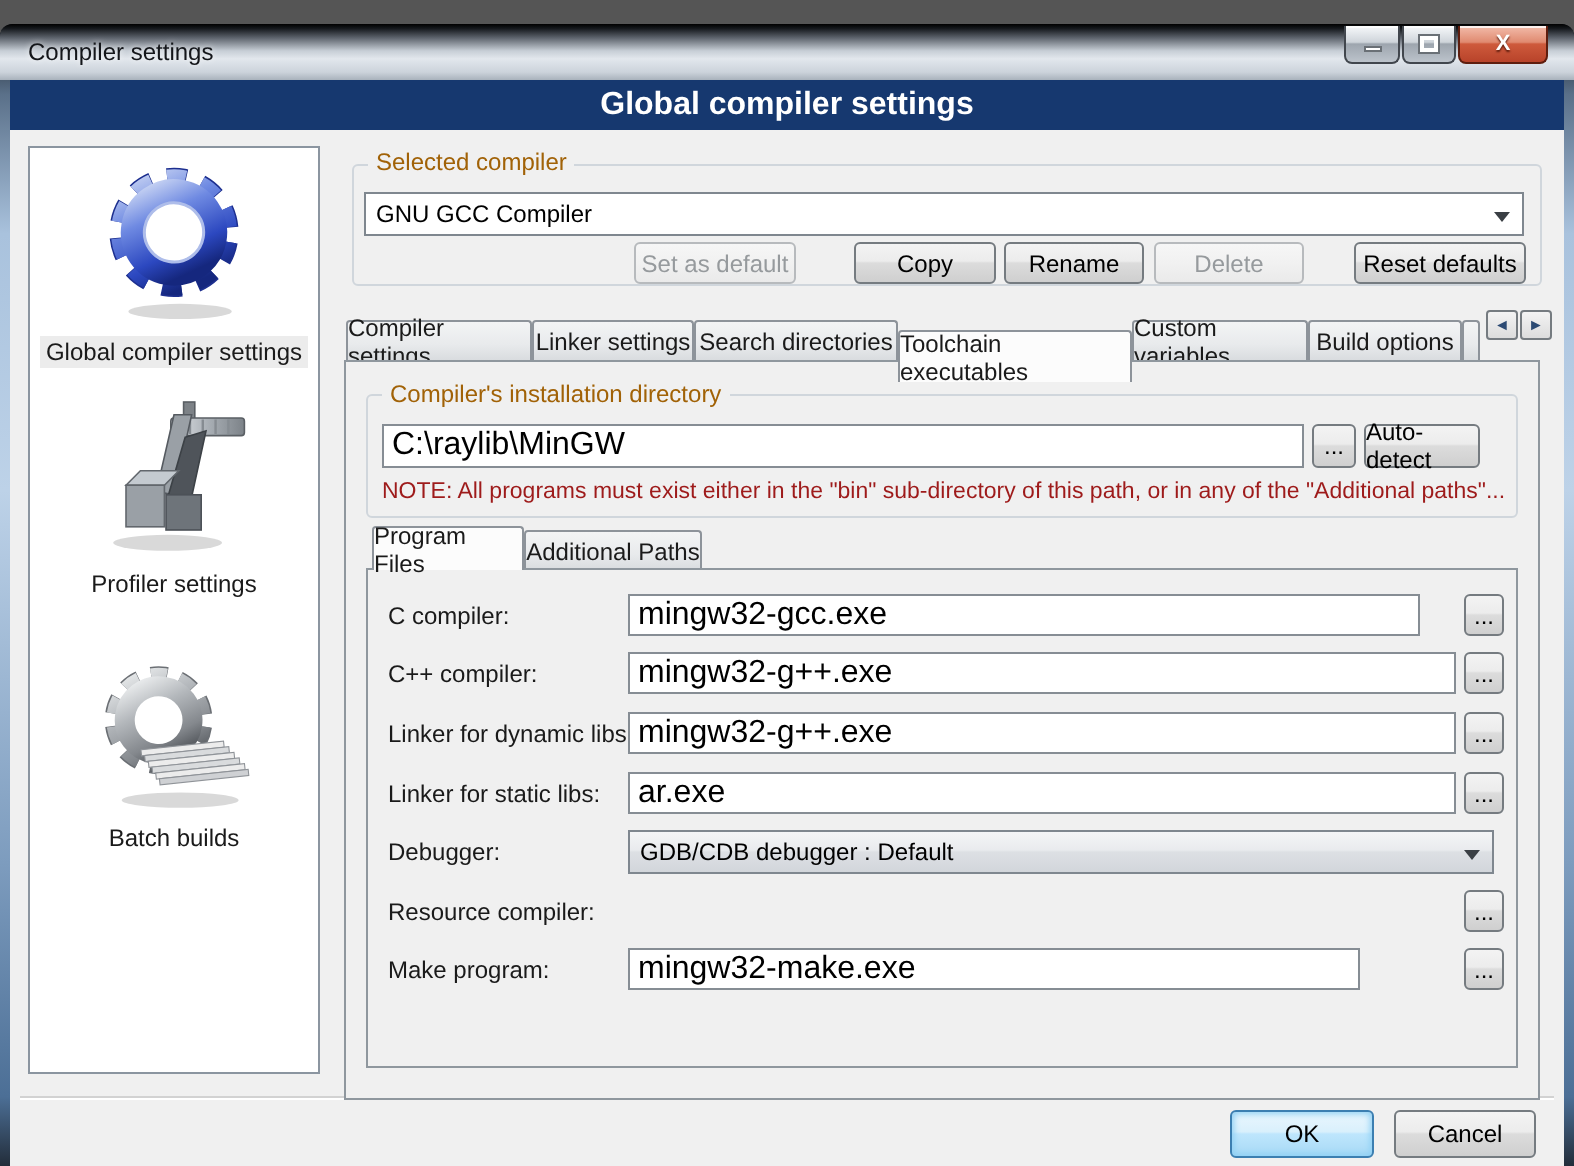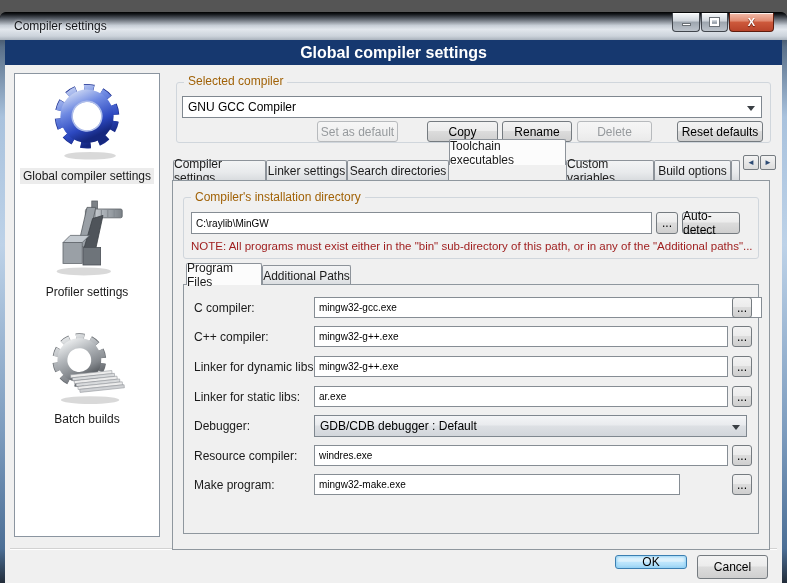--- a/index.html
+++ b/index.html
@@ -42,21 +42,21 @@
 
   
   .btn{position:absolute;border:1px solid #757b80;border-radius:3px;font-size:12px;color:#000;
     background:linear-gradient(180deg,#f3f3f3,#ececec 45%,#dcdcdc 50%,#cfcfcf);
     display:flex;align-items:center;justify-content:center;cursor:default;}
   .btn.disabled{border-color:#b7babd;color:#969a9d;background:linear-gradient(180deg,#f6f6f6,#f1f1f1 50%,#eaeaea);}
   .btn.focused{border-color:#3c7fb1;background:linear-gradient(180deg,#eaf6fd,#d9f0fc 45%,#bee6fd 50%,#a7d9f5);
     box-shadow:inset 0 0 3px 1px #8fd0f4;}
 
   
-  .tfield{position:absolute;height:22px;background:#fff;border:1px solid #868d94;font-size:10px;
+  .tfield{position:absolute;height:22px;background:#fff;border:1px solid #868d94;font-size:16px;
     font-family:"Liberation Sans",sans-serif;padding:0 4px;color:#000;}
   .combo{position:absolute;height:22px;border:1px solid #7f878f;background:#fff;font-size:12px;
     display:flex;align-items:center;padding:0 12px 0 5px;cursor:default;}
   .combo.gray{background:linear-gradient(180deg,#f4f5f7,#e9ebee 45%,#dde0e4 50%,#d2d6db);}
   .combo-arrow{position:absolute;right:6px;top:9px;width:0;height:0;
     border-left:4px solid transparent;border-right:4px solid transparent;border-top:5px solid #3a3f44;}
 
   
   .tab{position:absolute;height:20px;border:1px solid #8d939a;border-bottom:none;border-radius:2px 2px 0 0;
     background:linear-gradient(180deg,#f3f4f5,#e8eaec 60%,#d9dcdf);font-size:12px;color:#1a1a1a;
@@ -177,42 +177,42 @@
 
   <div class="btn disabled" style="left:317px;top:109px;width:81px;height:21px;">Set as default</div>
   <div class="btn" style="left:427px;top:109px;width:71px;height:21px;">Copy</div>
   <div class="btn" style="left:502px;top:109px;width:70px;height:21px;">Rename</div>
   <div class="btn disabled" style="left:577px;top:109px;width:75px;height:21px;">Delete</div>
   <div class="btn" style="left:677px;top:109px;width:86px;height:21px;">Reset defaults</div>
 
   <div class="tab" style="left:173px;top:148px;width:93px;">Compiler settings</div>
   <div class="tab" style="left:266px;top:148px;width:81px;">Linker settings</div>
   <div class="tab" style="left:347px;top:148px;width:102px;">Search directories</div>
-  <div class="tab active" style="left:449px;top:127px;width:117px;height:26px;">Toolchain executables</div>
+  <div class="tab active" style="left:449px;top:153px;width:117px;height:26px;">Toolchain executables</div>
   <div class="tab" style="left:566px;top:148px;width:88px;">Custom variables</div>
   <div class="tab" style="left:654px;top:148px;width:77px;">Build options</div>
   <div class="tab" style="left:731px;top:148px;width:9px;"></div>
   <div class="tabscroll" style="left:743px;top:143px;">◄</div>
   <div class="tabscroll" style="left:760px;top:143px;">►</div>
 
   <div class="tabpanel" style="left:172px;top:168px;width:598px;height:370px;"></div>
 
   <div class="groupbox" style="left:183px;top:185px;width:576px;height:62px;z-index:3;"></div>
   <span class="grouplabel" style="left:191px;top:178px;">Compiler's installation directory</span>
   <input class="tfield" style="left: 191px; top: 200px; width: 461px; z-index: 4;" value="C:\raylib\MinGW">
   <div class="btn" style="left:656px;top:200px;width:22px;height:22px;z-index:4;">...</div>
   <div class="btn" style="left:682px;top:200px;width:58px;height:22px;z-index:4;">Auto-detect</div>
   <span class="note" style="left:191px;top:228px;z-index:4;">NOTE: All programs must exist either in the "bin" sub-directory of this path, or in any of the "Additional paths"...</span>
 
   <div class="tab active" style="left:186px;top:251px;width:76px;height:22px;z-index:5;">Program Files</div>
   <div class="tab" style="left:262px;top:253px;width:89px;z-index:3;">Additional Paths</div>
   <div class="tabpanel" style="left:183px;top:272px;width:576px;height:250px;z-index:4;"></div>
 
   <span class="row-label" style="left:194px;top:289px;z-index:5;">C compiler:</span>
-  <input class="tfield" style="left: 314px; top: 285px; width: 448px; height: 21px; z-index: 5;" value="mingw32-gcc.exe">
+  <input class="tfield" style="left: 314px; top: 285px; width: 396px; height: 21px; z-index: 5;" value="mingw32-gcc.exe">
   <div class="btn" style="left:732px;top:285px;width:20px;height:21px;z-index:5;">...</div>
 
   <span class="row-label" style="left:194px;top:318px;z-index:5;">C++ compiler:</span>
   <input class="tfield" style="left: 314px; top: 314px; width: 414px; height: 21px; z-index: 5;" value="mingw32-g++.exe">
   <div class="btn" style="left:732px;top:314px;width:20px;height:21px;z-index:5;">...</div>
 
   <span class="row-label" style="left:194px;top:348px;z-index:5;">Linker for dynamic libs:</span>
   <input class="tfield" style="left: 314px; top: 344px; width: 414px; height: 21px; z-index: 5;" value="mingw32-g++.exe">
   <div class="btn" style="left:732px;top:344px;width:20px;height:21px;z-index:5;">...</div>
 
@@ -220,24 +220,23 @@
   <input class="tfield" style="left: 314px; top: 374px; width: 414px; height: 21px; z-index: 5;" value="ar.exe">
   <div class="btn" style="left:732px;top:374px;width:20px;height:21px;z-index:5;">...</div>
 
   <span class="row-label" style="left:194px;top:407px;z-index:5;">Debugger:</span>
   <div class="combo gray" style="left:314px;top:403px;width:433px;height:22px;z-index:5;">
     <span>GDB/CDB debugger : Default</span>
     <span class="combo-arrow"></span>
   </div>
 
   <span class="row-label" style="left:194px;top:437px;z-index:5;">Resource compiler:</span>
-  <input class="tfield" style="left: 314px; top: 433px; width: 414px; height: 21px; z-index: 5;" value="windres.exe">
   <div class="btn" style="left:732px;top:433px;width:20px;height:21px;z-index:5;">...</div>
 
   <span class="row-label" style="left:194px;top:466px;z-index:5;">Make program:</span>
   <input class="tfield" style="left: 314px; top: 462px; width: 366px; height: 21px; z-index: 5;" value="mingw32-make.exe">
   <div class="btn" style="left:732px;top:462px;width:20px;height:21px;z-index:5;">...</div>
 
   <div class="separator" style="left:10px;top:536px;width:767px;"></div>
-  <div class="btn focused" style="left:615px;top:543px;width:72px;height:14px;">OK</div>
+  <div class="btn focused" style="left:615px;top:543px;width:72px;height:24px;">OK</div>
   <div class="btn" style="left:697px;top:543px;width:71px;height:24px;">Cancel</div>
 
 </div>
 
 </body></html>

